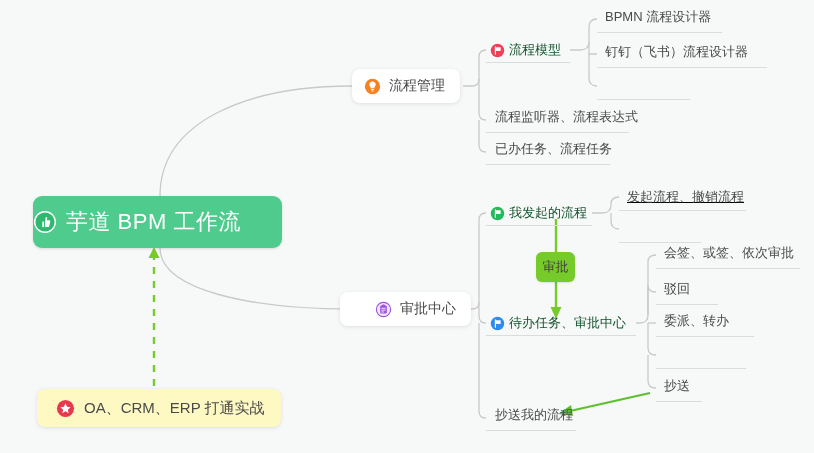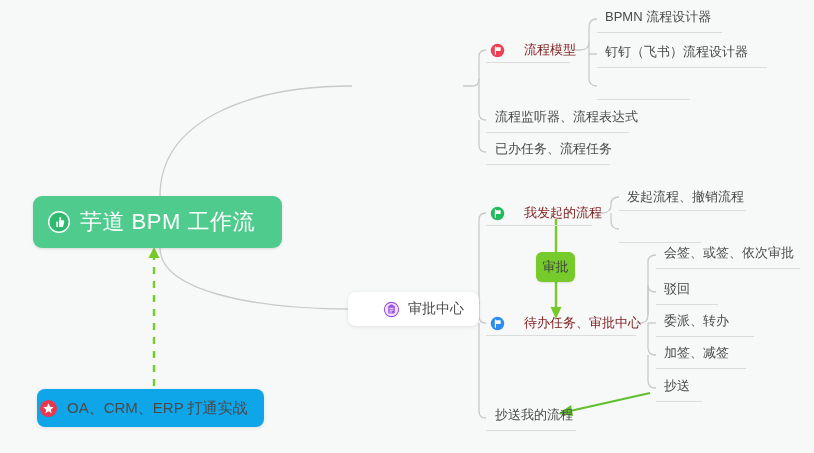--- a/index.html
+++ b/index.html
@@ -15,21 +15,20 @@
 
   
   .root-node{
     position:absolute;
     left:33px;top:196px;
     width:249px;height:52px;
     background:#4ecb8d;
     border-radius:9px;
     box-shadow:0 1px 3px rgba(0,0,0,.13);
     display:flex;align-items:center;
-    padding-left:14px;
     box-sizing:border-box;
   }
   .root-label{
     color:#ffffff;
     font-size:22px;
     letter-spacing:.5px;
     margin-left:9px;
     white-space:nowrap;
   }
 
@@ -51,43 +50,43 @@
 
   
   .l2-node{
     position:absolute;
     height:24px;
     display:flex;align-items:center;
     white-space:nowrap;
     padding:0 6px 0 2px;
     box-sizing:border-box;
   }
-  .l2-label{font-size:13px;color:#7f1d1d;margin-left:19px;}
+  .l2-label{font-size:13px;color:#14532d;margin-left:4px;}
 
   
   .leaf-node{
     position:absolute;
     height:24px;
     display:flex;align-items:flex-start;
     white-space:nowrap;
     padding:0 8px 0 6px;
     box-sizing:border-box;
   }
   .leaf-label{font-size:13px;color:#4a4a4a;}
 
   
   .bottom-card{
     position:absolute;
     left:37px;top:389px;
     height:38px;
-    background:#0ea5e9;
+    background:#fef9c3;
     border-radius:8px;
     box-shadow:0 1px 4px rgba(0,0,0,.10);
     display:flex;align-items:center;
-    padding:0 16px 0 2px;
+    padding:0 16px 0 19px;
     box-sizing:border-box;
     white-space:nowrap;
   }
   .bottom-label{font-size:15px;color:#4a4a4a;margin-left:9px;}
 
   
   .badge-approve{
     position:absolute;
     left:536px;top:252px;
     width:39px;height:30px;
@@ -158,20 +157,31 @@
       <svg width="24" height="24" viewBox="0 0 24 24">
         <circle cx="12" cy="12" r="11" fill="#ffffff"></circle>
         <circle cx="12" cy="12" r="9.6" fill="#2fb96f"></circle>
         <path d="M9.3 11.6 L11.1 11.6 L11.1 17.1 L9.3 17.1 Z" fill="#ffffff"></path>
         <path d="M12 11.0 C12 11.0 12.4 10.2 12.5 9.2 C12.6 8.1 12.2 6.9 13.2 6.9 C14.1 6.9 14.4 7.8 14.2 8.8 C14.05 9.55 13.8 10.3 13.8 10.3 L16.3 10.3 C17.0 10.3 17.4 10.9 17.25 11.5 L16.2 16.2 C16.1 16.8 15.6 17.1 15.1 17.1 L12 17.1 Z" fill="#ffffff"></path>
       </svg>
     </span>
     <span class="root-label">芋道 BPM 工作流</span>
   </div>
 
+  <div class="branch-node" style="left:352px;top:69px;">
+    <span class="ico">
+      <svg width="17" height="17" viewBox="0 0 20 20">
+        <circle cx="10" cy="10" r="9" fill="#f5821f"></circle>
+        <path d="M10 4.2 C7.6 4.2 6.2 5.9 6.2 7.7 C6.2 9.0 7.0 9.9 7.7 10.7 L7.7 12.1 L12.3 12.1 L12.3 10.7 C13.0 9.9 13.8 9.0 13.8 7.7 C13.8 5.9 12.4 4.2 10 4.2 Z" fill="#ffffff"></path>
+        <rect x="8.1" y="12.9" width="3.8" height="1.2" rx=".55" fill="#ffffff"></rect>
+        <rect x="8.6" y="14.7" width="2.8" height="1.1" rx=".5" fill="#ffffff"></rect>
+      </svg>
+    </span>
+    <span class="branch-label">流程管理</span>
+  </div>
 
   <div class="l2-node" style="left:488px;top:38px;">
     <span class="ico">
       <svg width="15" height="15" viewBox="0 0 20 20">
         <circle cx="10" cy="10" r="9" fill="#ef4155"></circle>
         <path d="M7.2 5.2 L7.2 15.0" stroke="#ffffff" stroke-width="1.5" stroke-linecap="round"></path>
         <path d="M7.9 5.7 L14.2 5.7 L14.2 10.6 L7.9 10.6 Z" fill="#ffffff"></path>
       </svg>
     </span>
     <span class="l2-label">流程模型</span>
@@ -193,21 +203,21 @@
   <div class="leaf-node" style="left:489px;top:108px;">
     <span class="leaf-label">流程监听器、流程表达式</span>
   </div>
   <div style="position:absolute;left:486px;top:132px;width:143px;height:1px;background:#dcdcdc;"></div>
 
   <div class="leaf-node" style="left:489px;top:140px;">
     <span class="leaf-label">已办任务、流程任务</span>
   </div>
   <div style="position:absolute;left:486px;top:164px;width:124px;height:1px;background:#dcdcdc;"></div>
 
-  <div class="branch-node" style="left:348px;top:292px;padding-left:35px;">
+  <div class="branch-node" style="left:340px;top:292px;padding-left:35px;">
     <span class="ico">
       <svg width="17" height="17" viewBox="0 0 20 20">
         <circle cx="10" cy="10" r="9" fill="#ffffff"></circle>
         <circle cx="10" cy="10" r="8.4" fill="#f0e6fb" stroke="#9b51e0" stroke-width="1.3"></circle>
         <rect x="6.1" y="5.2" width="7.8" height="9.6" rx="1.2" fill="#9b51e0"></rect>
         <rect x="8.2" y="4.0" width="3.6" height="2.2" rx=".9" fill="#9b51e0"></rect>
         <rect x="7.5" y="8.0" width="5" height="1" fill="#ffffff"></rect>
         <rect x="7.5" y="10.2" width="5" height="1" fill="#ffffff"></rect>
         <rect x="7.5" y="12.4" width="3.2" height="1" fill="#ffffff"></rect>
       </svg>
@@ -220,21 +230,21 @@
       <svg width="15" height="15" viewBox="0 0 20 20">
         <circle cx="10" cy="10" r="9" fill="#22bb5b"></circle>
         <path d="M7.2 5.2 L7.2 15.0" stroke="#ffffff" stroke-width="1.5" stroke-linecap="round"></path>
         <path d="M7.9 5.7 L14.2 5.7 L14.2 10.6 L7.9 10.6 Z" fill="#ffffff"></path>
       </svg>
     </span>
     <span class="l2-label">我发起的流程</span>
   </div>
   <div style="position:absolute;left:486px;top:225px;width:106px;height:1px;background:#dcdcdc;"></div>
 
-  <div class="leaf-node" style="left:621px;top:188px;">
+  <div class="leaf-node" style="left:621px;top:188px;text-decoration:underline;">
     <span class="leaf-label">发起流程、撤销流程</span>
   </div>
   <div style="position:absolute;left:619px;top:210px;width:127px;height:1px;background:#dcdcdc;"></div>
 
   <div style="position:absolute;left:619px;top:242px;width:82px;height:1px;background:#dcdcdc;"></div>
 
   <div class="badge-approve">
     <span>审批</span>
   </div>
 
@@ -258,23 +268,20 @@
   <div class="leaf-node" style="left:658px;top:280px;">
     <span class="leaf-label">驳回</span>
   </div>
   <div style="position:absolute;left:656px;top:304px;width:62px;height:1px;background:#dcdcdc;"></div>
 
   <div class="leaf-node" style="left:658px;top:312px;">
     <span class="leaf-label">委派、转办</span>
   </div>
   <div style="position:absolute;left:656px;top:336px;width:98px;height:1px;background:#dcdcdc;"></div>
 
-  <div class="leaf-node" style="left:658px;top:344px;">
-    <span class="leaf-label">加签、减签</span>
-  </div>
   <div style="position:absolute;left:656px;top:368px;width:90px;height:1px;background:#dcdcdc;"></div>
 
   <div class="leaf-node" style="left:658px;top:377px;">
     <span class="leaf-label">抄送</span>
   </div>
   <div style="position:absolute;left:656px;top:401px;width:46px;height:1px;background:#dcdcdc;"></div>
 
   <div class="leaf-node" style="left:489px;top:406px;">
     <span class="leaf-label">抄送我的流程</span>
   </div>

